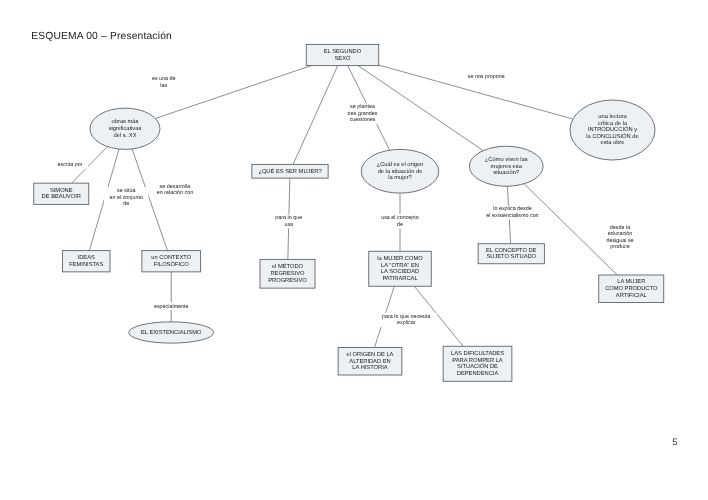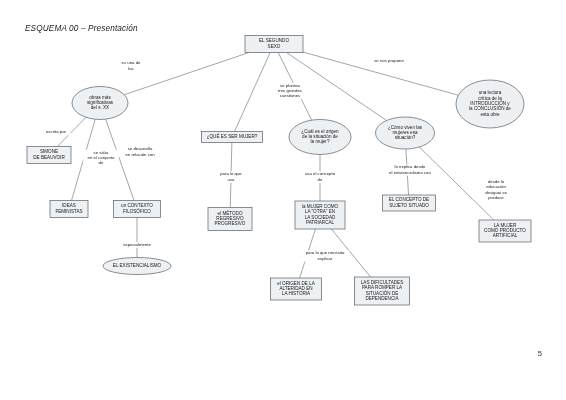--- a/index.html
+++ b/index.html
@@ -21,21 +21,20 @@
     background: #ffffff;
   }
   #doc-title {
     position: absolute;
     left: 25px;
     top: 24px;
     font-size: 8.2px;
     color: #1a1a1a;
     letter-spacing: 0.15px;
     white-space: nowrap;
-    font-style: italic;
   }
   #page-number {
     position: absolute;
     right: 24px;
     bottom: 42px;
     font-size: 7.5px;
     color: #333333;
   }
   svg#map {
     position: absolute;

